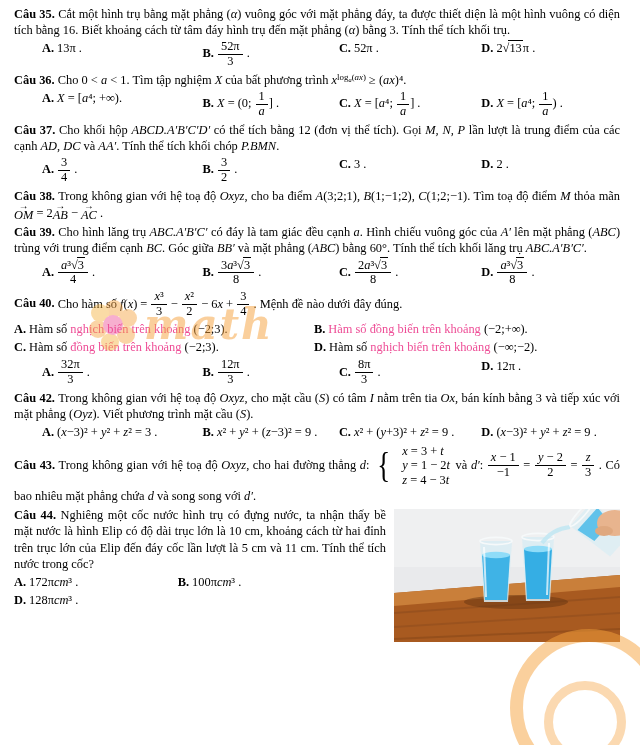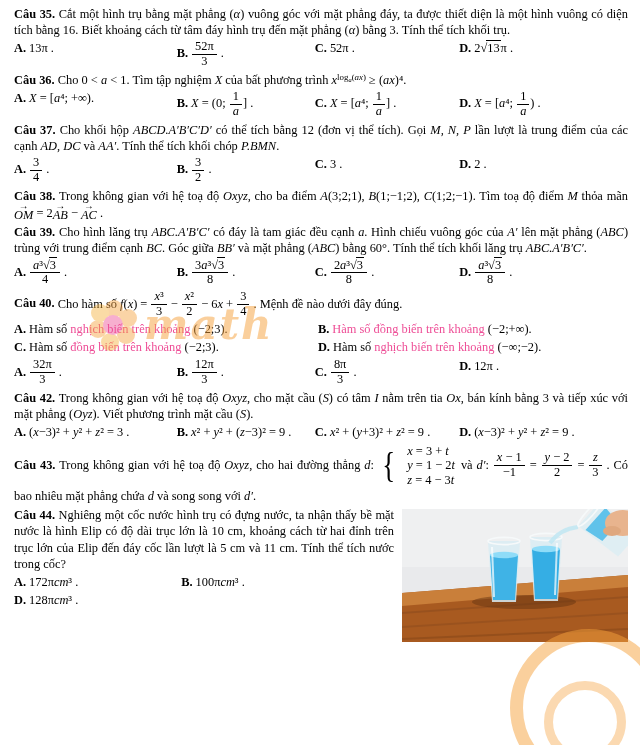--- a/index.html
+++ b/index.html
@@ -3,29 +3,29 @@
 <meta charset="utf-8">
 <style>
   :root{ --highlight:#ee4d96; --watermark:#f6a13b; }
   html,body{margin:0;padding:0;}
   body{
     width:640px;height:745px;overflow:hidden;position:relative;
     background:#ffffff;color:#000;
     font-family:"Liberation Serif", serif;
     font-size:12.4px;line-height:1.3;
   }
-  .page{padding:6px 12px 0 14px;position:relative;}
+  .page{padding:6px 20px 0 14px;position:relative;}
   .question{margin:0 0 3px 0;}
   .stem{margin:0;text-align:justify;}
   .qlabel{font-weight:bold;}
   .olabel{font-weight:bold;margin-right:3px;}
   .options{margin:2px 0 2px 0;}
   .cols4{display:flex;align-items:flex-start;}
   .cols4 .option{flex:0 0 23%;white-space:nowrap;}
-  .cols4 .option:nth-child(1){flex-basis:26.5%;}
+  .cols4 .option:nth-child(1){flex-basis:26.5%;margin-left:28px;}
   .cols4 .option:nth-child(2){flex-basis:22.5%;}
   .cols4 .option:nth-child(3){flex-basis:23.5%;}
   .cols4 .option:nth-child(4){flex-basis:27.5%;}
   .cols2{display:grid;grid-template-columns:49.5% 50.5%;row-gap:2px;}
   .cols2 .option{white-space:nowrap;}
   .q44{overflow:hidden;}
   .q44 .cols2{grid-template-columns:44% 56%;}
   .figure44{float:right;width:226px;height:133px;margin:2px 0 0 8px;position:relative;}
   .figure44 svg{display:block;width:100%;height:100%;}
 

